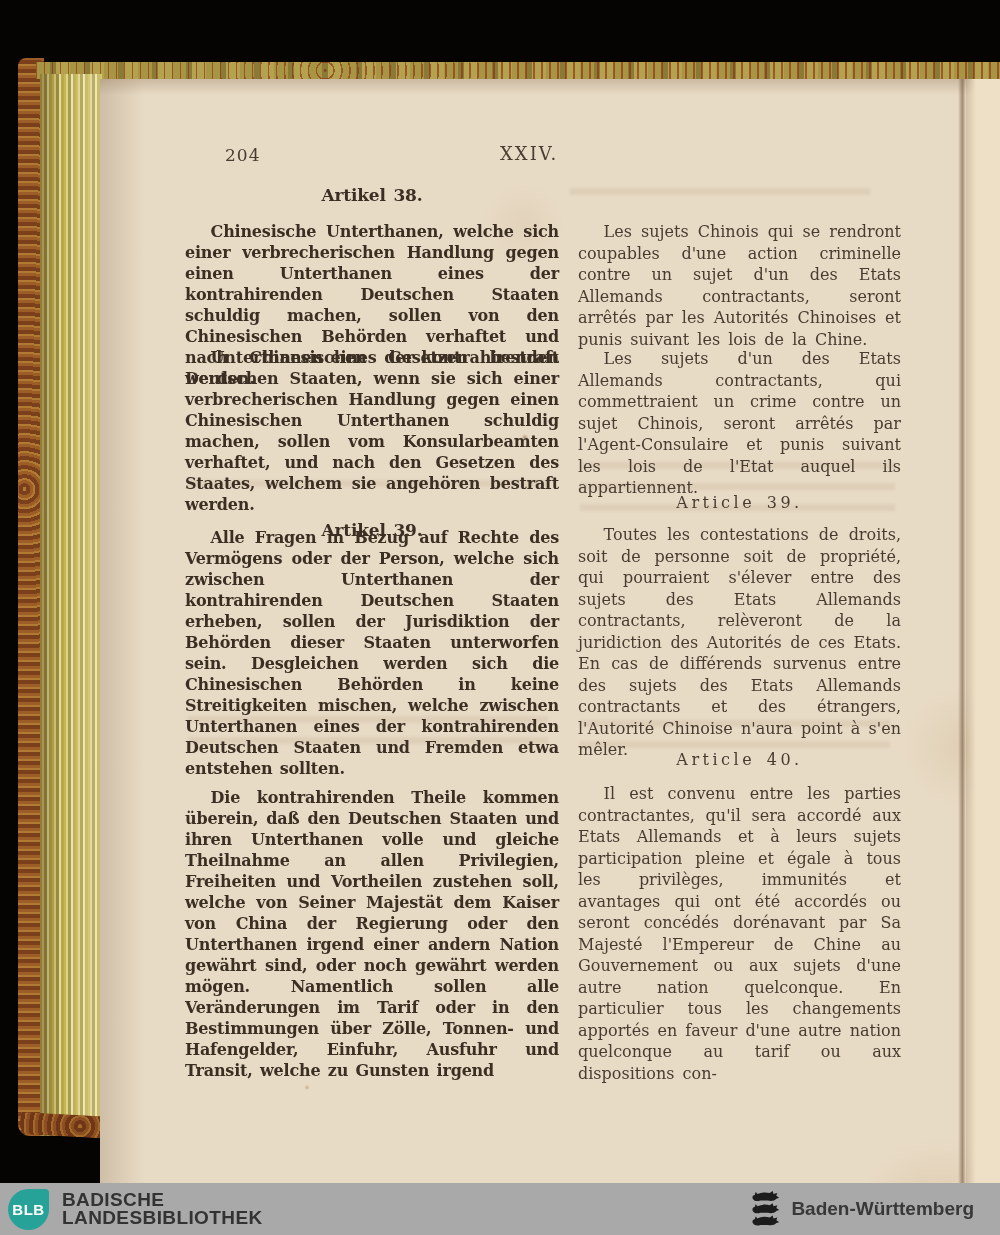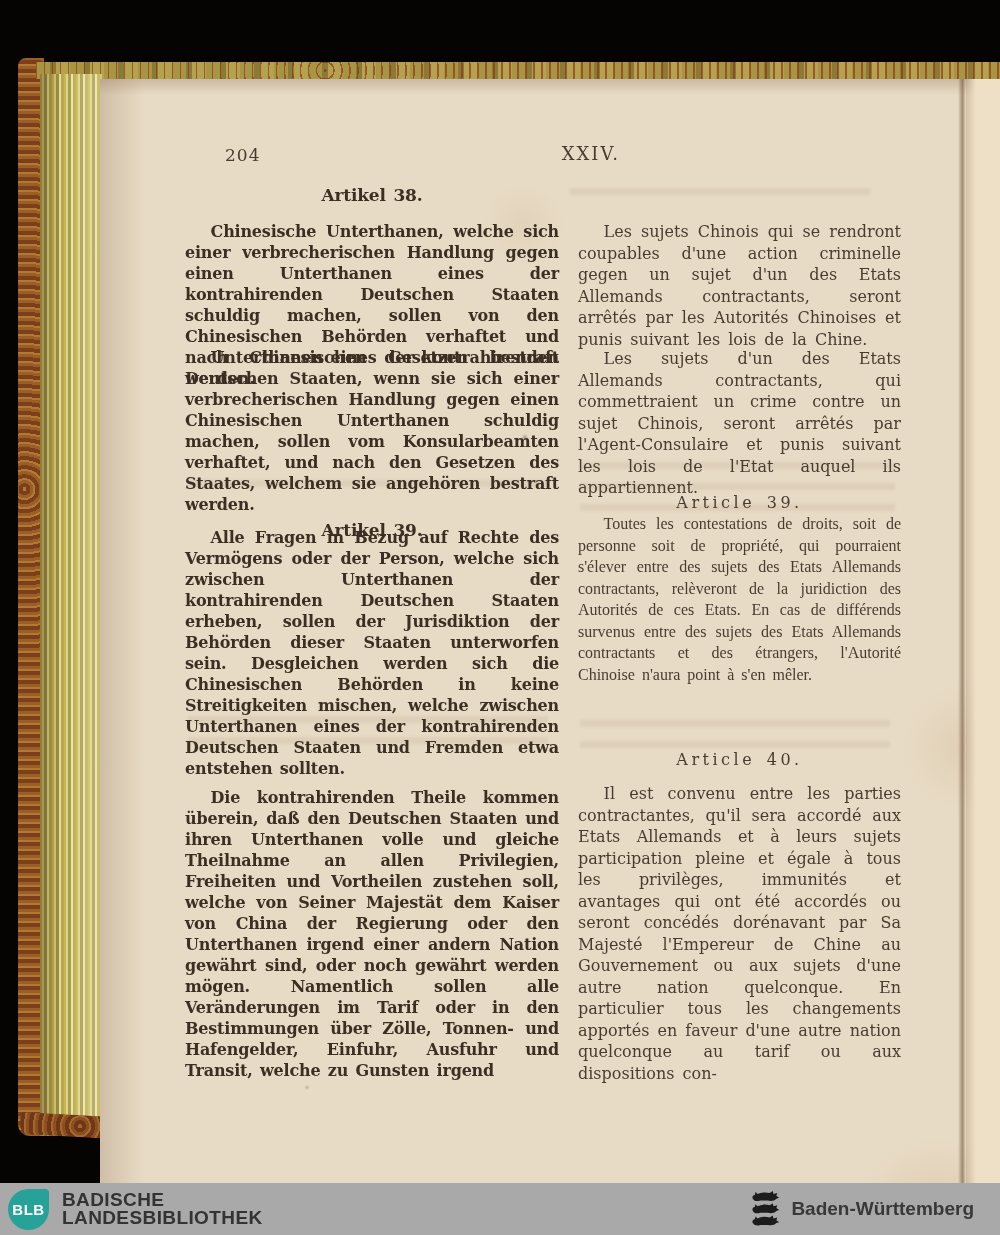--- a/index.html
+++ b/index.html
@@ -36,21 +36,21 @@
       radial-gradient(circle 60px at 47% 12%, rgba(170,130,90,.10), rgba(170,130,90,0) 70%),
       radial-gradient(circle 5px at 47.2% 29.5%, rgba(120,85,55,.5), rgba(120,85,55,0) 70%),
       radial-gradient(circle 4px at 23% 83%, rgba(150,105,65,.4), rgba(150,105,65,0) 70%);}
   .crease{position:absolute;left:858px;top:0;width:8px;height:100%;
     background:linear-gradient(90deg, rgba(90,60,35,0), rgba(90,60,35,.5) 55%, rgba(90,60,35,0));}
   .page2{position:absolute;left:866px;top:0;width:34px;height:100%;
     background:linear-gradient(90deg, rgba(150,115,80,.25), rgba(238,224,198,1) 10px);}
 
   
   .pagenum{position:absolute;left:125px;top:66px;font-size:17px;color:#493c30;letter-spacing:1px;}
-  .runhead{position:absolute;left:400px;top:64px;width:120px;text-align:right;
+  .runhead{position:absolute;left:400px;top:64px;width:120px;text-align:left;
     font-size:18px;letter-spacing:2px;color:#4a3d31;}
 
   .tb{position:absolute;text-align:justify;}
   .de{width:374px;left:85px;font-size:16px;line-height:21px;font-weight:bold;
       color:#3b2f24;word-spacing:2px;letter-spacing:-0.2px;}
   .fr{width:323px;left:478px;font-size:16px;line-height:21.5px;
       color:#483c30;word-spacing:3px;}
   .tb p{margin:0;text-indent:1.6em;}
   .hd{text-align:center;text-indent:0;}
   .hd-de{font-size:17px;font-weight:bold;color:#3b2f24;}
@@ -97,32 +97,32 @@
     <div class="runhead">XXIV.</div>
 
     <div class="tb de hd hd-de" style="top:106px;text-align:center;">Artikel 38.</div>
     <div class="tb de" style="top:142px;">
         <p>Chinesische Unterthanen, welche sich einer verbrecherischen Handlung gegen einen Unterthanen eines der kontrahirenden Deutschen Staaten schuldig machen, sollen von den Chinesischen Behörden verhaftet und nach Chinesischen Gesetzen bestraft werden.</p>
       </div>
     <div class="tb de" style="top:268px;">
         <p>Unterthanen eines der kontrahirenden Deutschen Staaten, wenn sie sich einer verbrecherischen Handlung gegen einen Chinesischen Unterthanen schuldig machen, sollen vom Konsularbeamten verhaftet, und nach den Gesetzen des Staates, welchem sie angehören bestraft werden.</p>
       </div>
     <div class="tb fr" style="top:142px;">
-        <p>Les sujets Chinois qui se rendront coupables d'une action criminelle gegen un sujet d'un des Etats Allemands contractants, seront arrêtés par les Autorités Chinoises et punis suivant les lois de la Chine.</p>
+        <p>Les sujets Chinois qui se rendront coupables d'une action criminelle contre un sujet d'un des Etats Allemands contractants, seront arrêtés par les Autorités Chinoises et punis suivant les lois de la Chine.</p>
       </div>
     <div class="tb fr" style="top:269px;">
         <p>Les sujets d'un des Etats Allemands contractants, qui commettraient un crime contre un sujet Chinois, seront arrêtés par l'Agent-Consulaire et punis suivant les lois de l'Etat auquel ils appartiennent.</p>
       </div>
 
     <div class="tb de hd hd-de" style="top:413px;margin-top:28px;">Artikel 39.</div>
     <div class="tb fr hd hd-fr" style="top:413px;">Article 39.</div>
     <div class="tb de" style="top:448px;">
         <p>Alle Fragen in Bezug auf Rechte des Vermögens oder der Person, welche sich zwischen Unterthanen der kontrahirenden Deutschen Staaten erheben, sollen der Jurisdiktion der Behörden dieser Staaten unterworfen sein. Desgleichen werden sich die Chinesischen Behörden in keine Streitigkeiten mischen, welche zwischen Unterthanen eines der kontrahirenden Deutschen Staaten und Fremden etwa entstehen sollten.</p>
       </div>
-    <div class="tb fr" style="top:434px;font-family:Liberation Serif, serif;">
+    <div class="tb fr" style="top:445px;">
         <p>Toutes les contestations de droits, soit de personne soit de propriété, qui pourraient s'élever entre des sujets des Etats Allemands contractants, relèveront de la juridiction des Autorités de ces Etats. En cas de différends survenus entre des sujets des Etats Allemands contractants et des étrangers, l'Autorité Chinoise n'aura point à s'en mêler.</p>
       </div>
 
     <div class="tb fr hd hd-fr" style="top:670px;">Article 40.</div>
     <div class="tb de" style="top:708px;">
         <p>Die kontrahirenden Theile kommen überein, daß den Deutschen Staaten und ihren Unterthanen volle und gleiche Theilnahme an allen Privilegien, Freiheiten und Vortheilen zustehen soll, welche von Seiner Majestät dem Kaiser von China der Regierung oder den Unterthanen irgend einer andern Nation gewährt sind, oder noch gewährt werden mögen. Namentlich sollen alle Veränderungen im Tarif oder in den Bestimmungen über Zölle, Tonnen- und Hafengelder, Einfuhr, Ausfuhr und Transit, welche zu Gunsten irgend</p>
       </div>
     <div class="tb fr" style="top:704px;">
         <p>Il est convenu entre les parties contractantes, qu'il sera accordé aux Etats Allemands et à leurs sujets participation pleine et égale à tous les privilèges, immunités et avantages qui ont été accordés ou seront concédés dorénavant par Sa Majesté l'Empereur de Chine au Gouvernement ou aux sujets d'une autre nation quelconque. En particulier tous les changements apportés en faveur d'une autre nation quelconque au tarif ou aux dispositions con-</p>
       </div>

